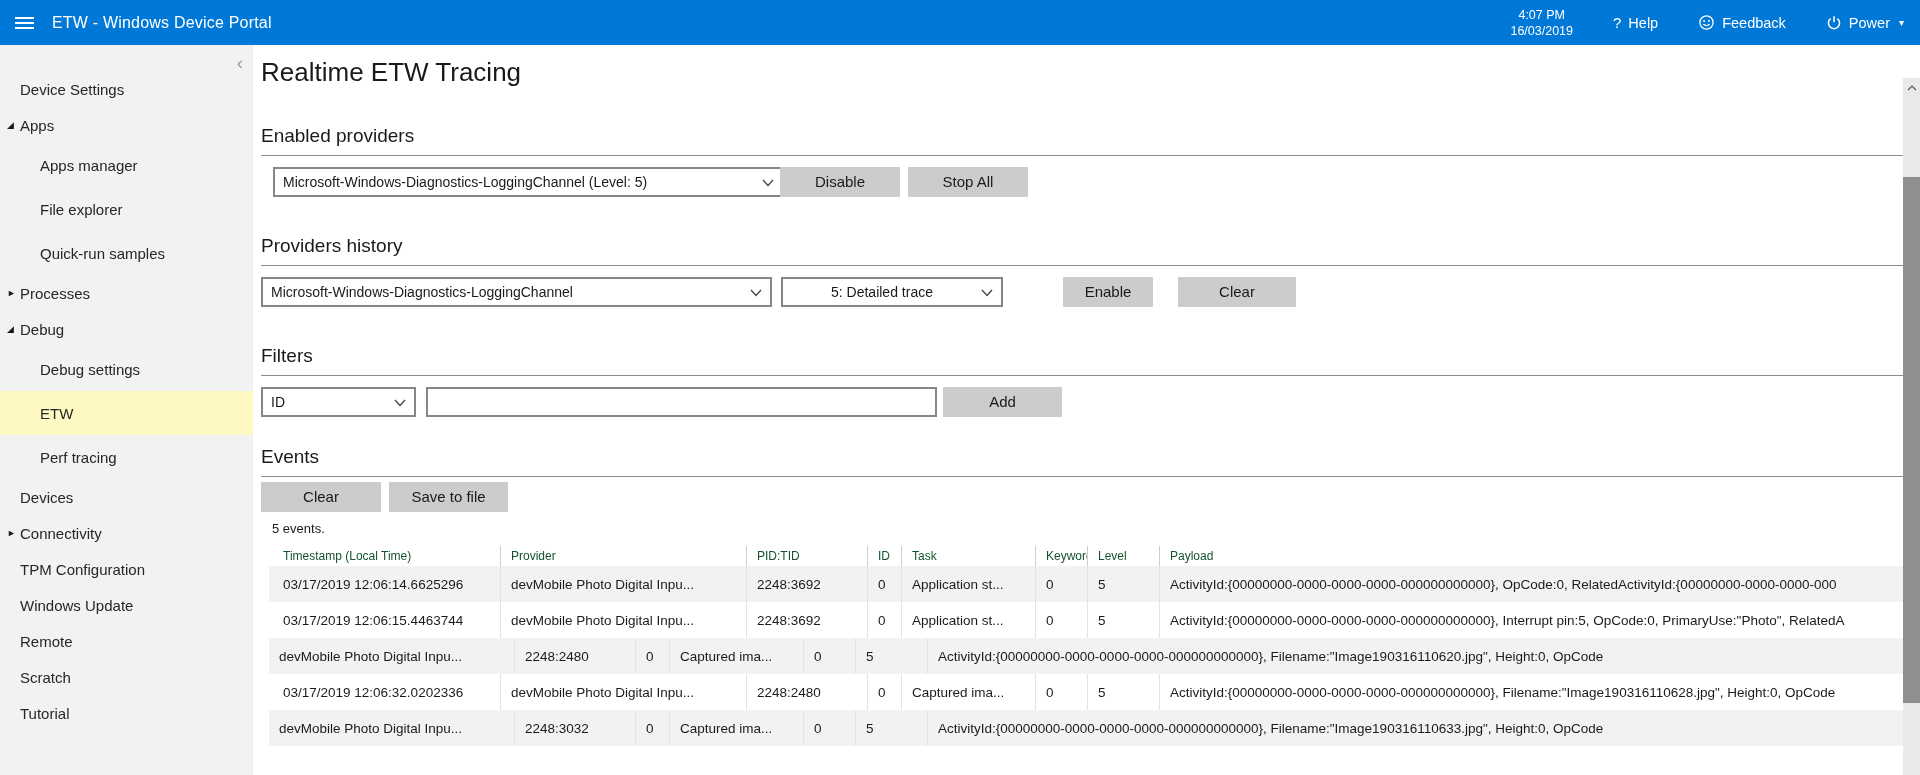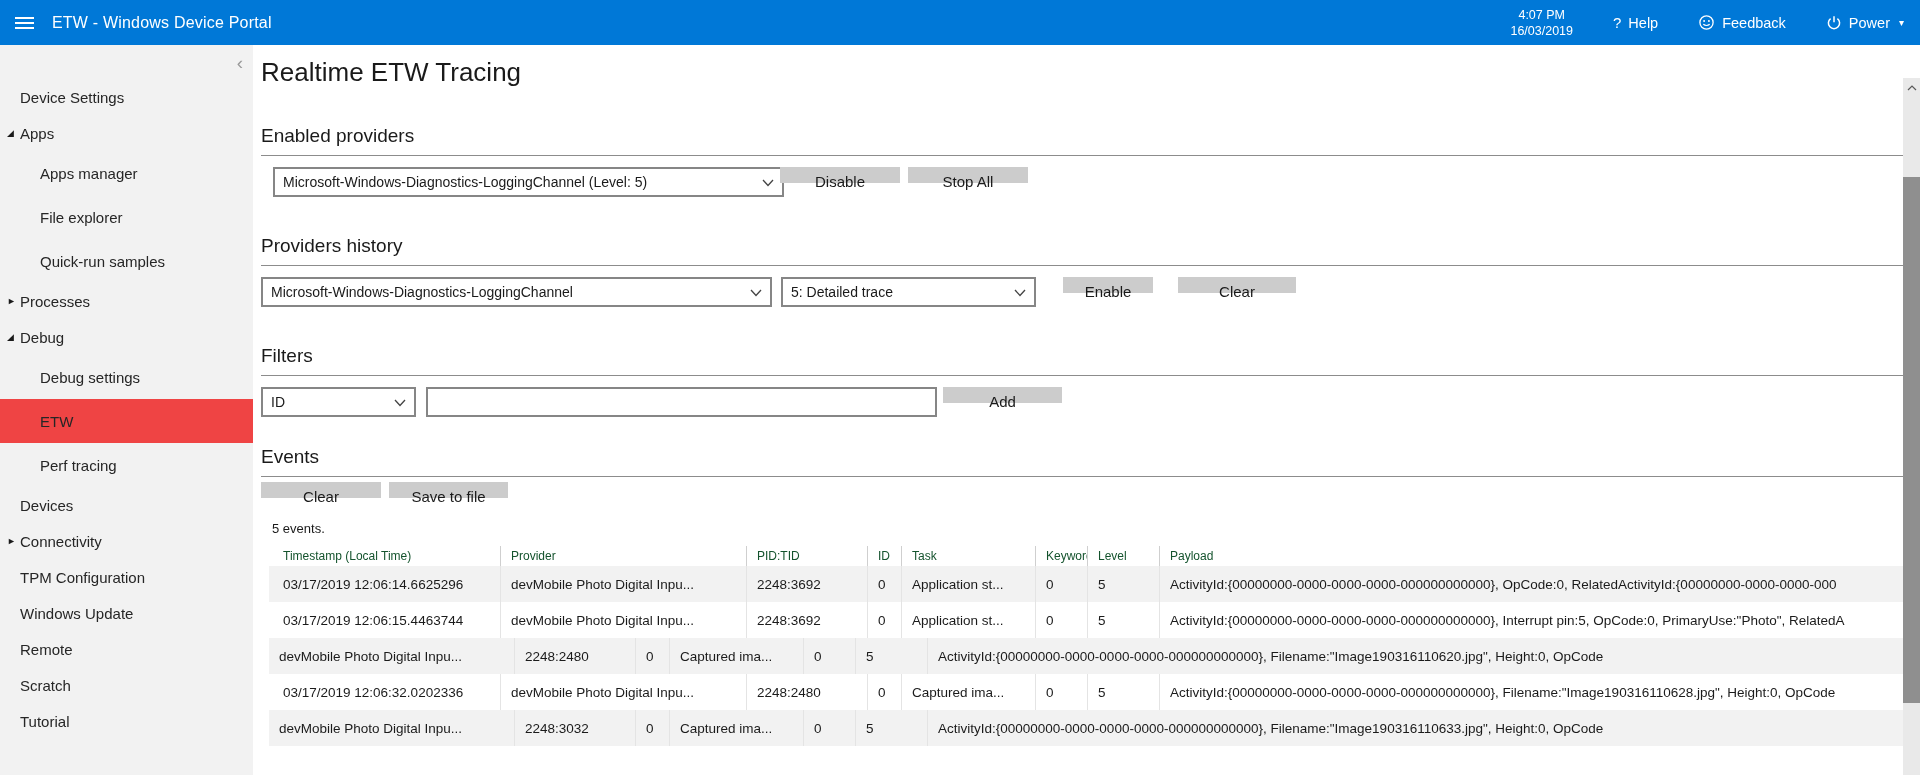--- a/index.html
+++ b/index.html
@@ -15,47 +15,47 @@
   .topbar-title{color:#fff;font-size:16px;margin-left:17px;letter-spacing:.2px;}
   .topbar-right{position:absolute;right:16px;top:0;height:45px;display:flex;align-items:center;gap:40px;color:#fff;}
   .clock{font-size:12.5px;line-height:16px;text-align:center;}
   .tb-item{display:flex;align-items:center;gap:7px;font-size:14.5px;cursor:pointer;}
   .q-glyph{font-size:15px;font-weight:400;}
   .caret{font-size:10px;margin-left:2px;}
   .tb-icon{display:block;}
   
   .sidebar{position:absolute;left:0;top:45px;width:253px;height:730px;background:#f2f2f2;overflow:hidden;}
   .collapse-btn{position:absolute;top:8px;right:10px;color:#9a9a9a;font-size:19px;line-height:19px;cursor:pointer;}
-  #sidebar-nav{padding-top:34px;}
+  #sidebar-nav{padding-top:26px;}
   .nav-item{position:relative;height:36px;display:flex;align-items:center;padding-left:20px;font-size:15px;color:#262626;cursor:pointer;}
   .nav-item.sub{height:44px;padding-left:40px;}
-  .nav-item.selected{background:#ef4444;}
+  .nav-item.selected{background:#fef9c3;}
   .nav-arrow{position:absolute;left:7px;top:50%;transform:translateY(-50%);font-size:9px;color:#1a1a1a;}
   
   .content{position:absolute;left:253px;top:45px;width:1650px;height:730px;background:#fff;overflow:hidden;}
   h1{font-size:26px;font-weight:400;line-height:30px;margin:12px 0 0 8px;color:#1a1a1a;}
   h2{font-size:19px;font-weight:400;line-height:22px;margin:38px 0 0 8px;color:#1a1a1a;}
   h2.events-h{margin-top:29px;}
   .divider{height:1px;background:#8c8c8c;margin:8px 0 0 8px;}
   .control-row{position:relative;height:30px;margin:11px 0 0 8px;}
   .control-row.tight{margin-top:5px;}
   .select{position:absolute;top:0;height:30px;box-sizing:border-box;border:2px solid #868686;background:#fff;
           font-size:14px;line-height:26px;padding:0 28px 0 8px;white-space:nowrap;overflow:hidden;cursor:pointer;}
   .select svg{position:absolute;right:8px;top:10px;}
   .text-input{position:absolute;top:0;height:30px;box-sizing:border-box;border:2px solid #868686;background:#fff;
           font-size:14px;padding:0 8px;font-family:"Liberation Sans",sans-serif;}
-  .btn{position:absolute;top:0;height:16px;background:#cccccc;border:none;font-size:15px;color:#1a1a1a;
+  .btn{position:absolute;top:0;height:30px;background:#cccccc;border:none;font-size:15px;color:#1a1a1a;
        text-align:center;line-height:30px;cursor:pointer;font-family:"Liberation Sans",sans-serif;padding:0;}
   
   .sel-enabled{left:12px;width:511px;}
   .btn-disable{left:519px;width:120px;}
   .btn-stopall{left:647px;width:120px;}
   
   .sel-history{left:0;width:511px;}
-  .sel-level{left:520px;width:255px;}
+  .sel-level{left:520px;width:222px;text-align:center;}
   .btn-enable{left:802px;width:90px;}
   .btn-clear-hist{left:917px;width:118px;}
   
   .sel-filter{left:0;width:155px;}
   .inp-filter{left:165px;width:511px;}
   .btn-add{left:682px;width:119px;}
   
   .btn-clear-ev{left:0;width:120px;}
   .btn-save{left:128px;width:119px;}
   .events-count{font-size:13px;margin:9px 0 0 19px;color:#1a1a1a;}

